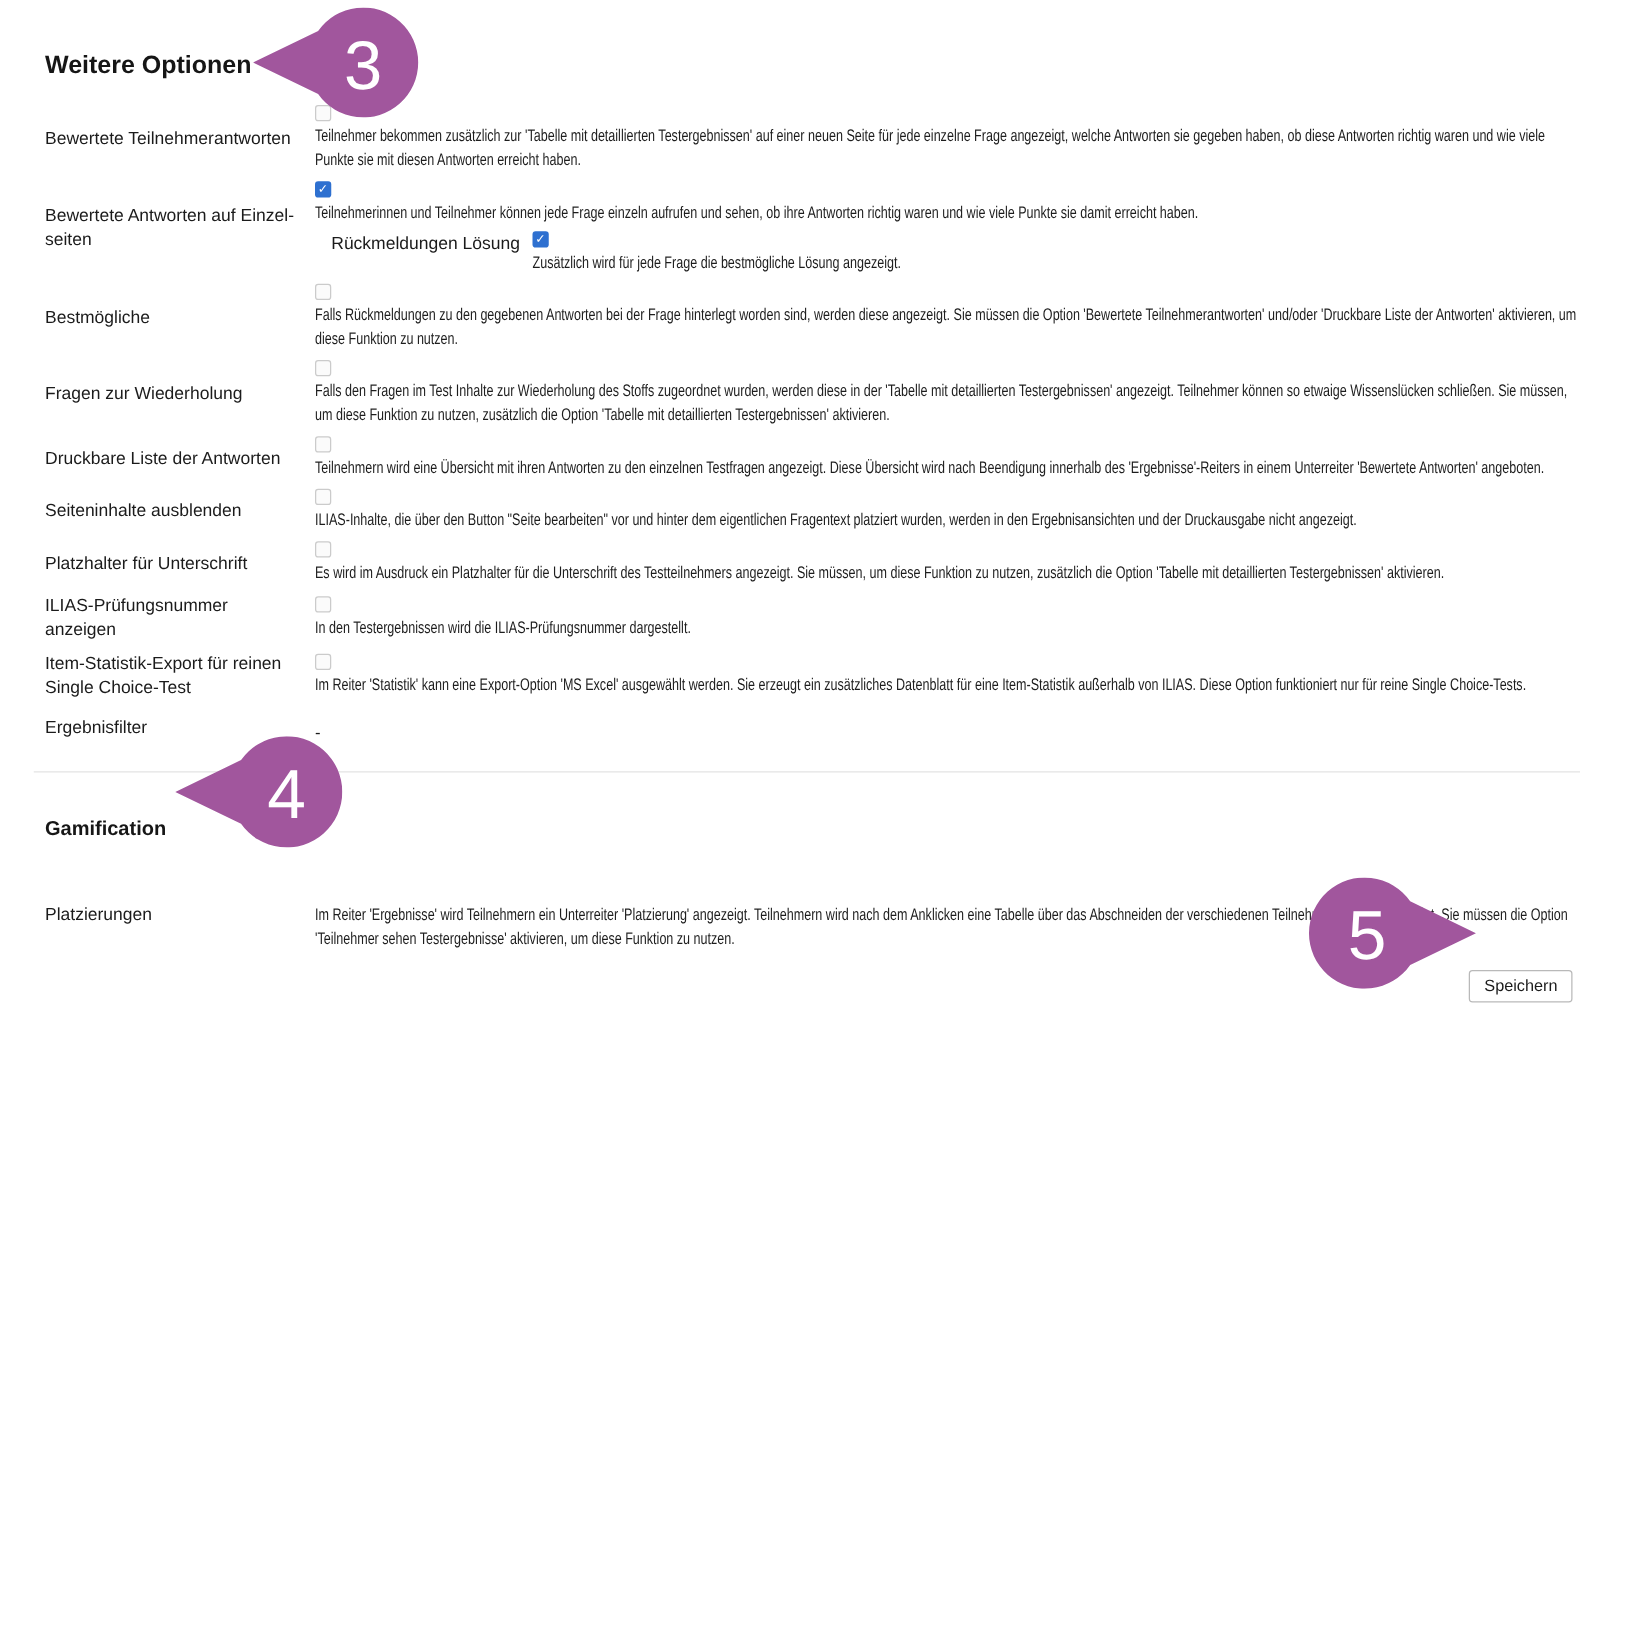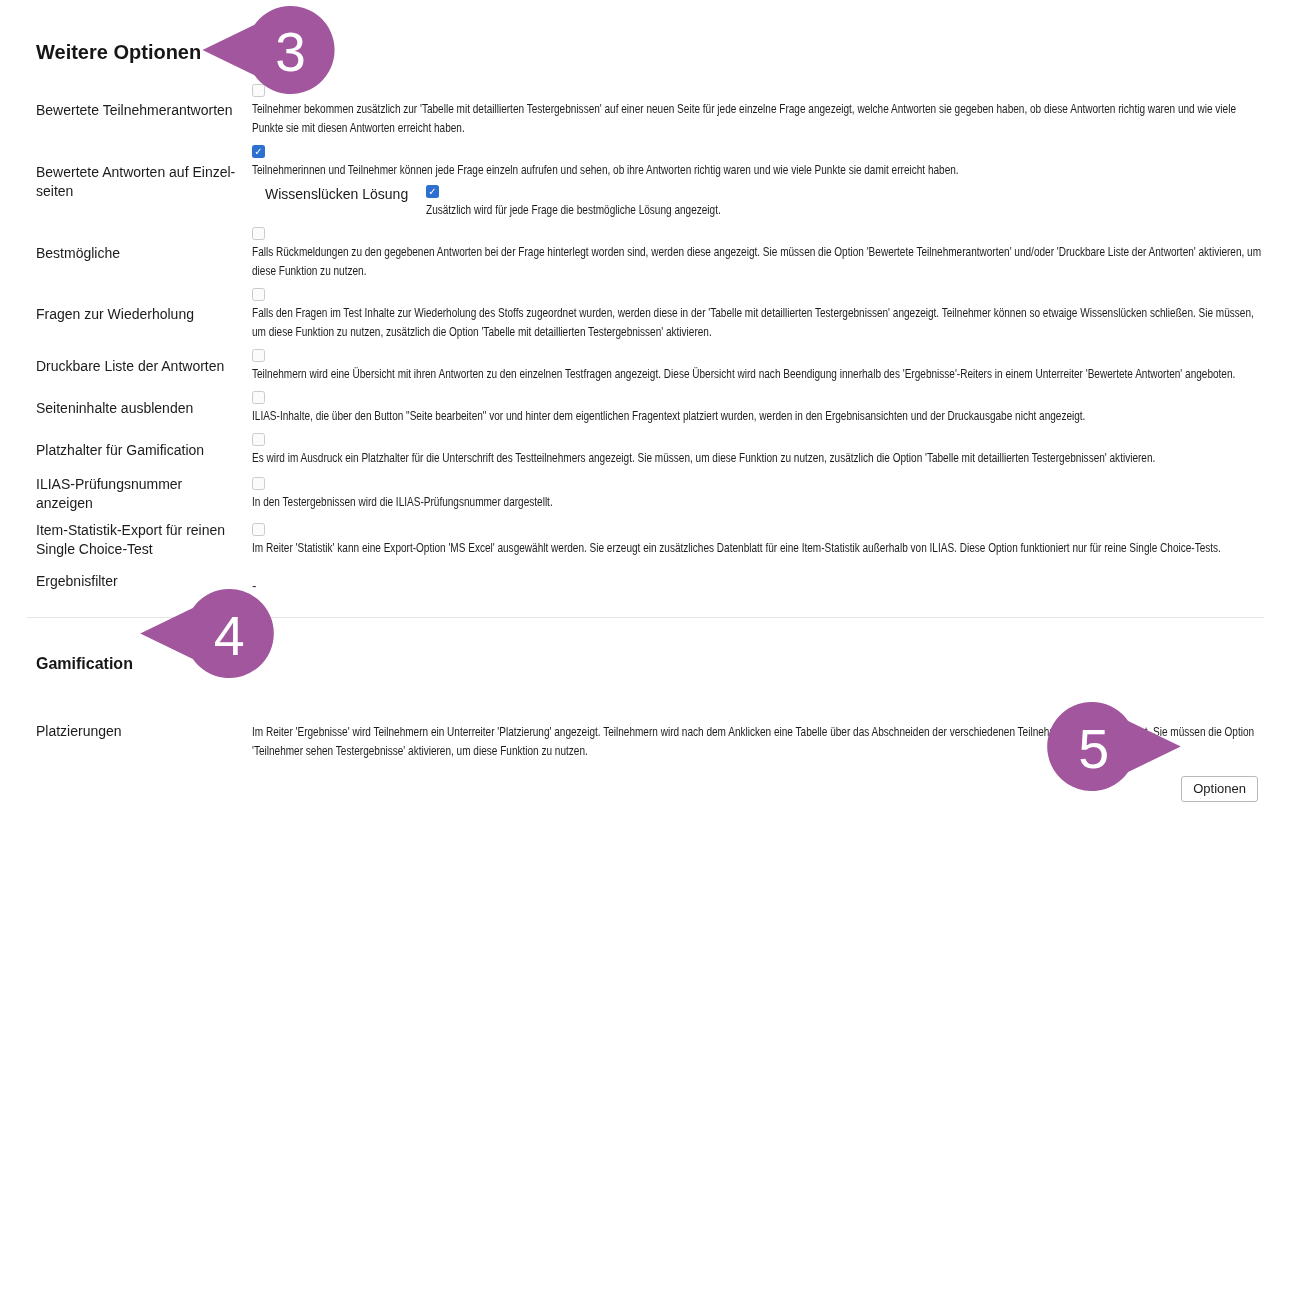--- a/index.html
+++ b/index.html
@@ -77,21 +77,21 @@
       </div>
 
       <div class="form-row">
         <div class="row-label">Bewertete Antworten auf Einzel-seiten</div>
         <div class="row-control">
           <span class="checkbox" data-state="checked">
               <span class="mark">✓</span>
             </span>
           <p class="desc nowrap">Teilnehmerinnen und Teilnehmer können jede Frage einzeln aufrufen und sehen, ob ihre Antworten richtig waren und wie viele Punkte sie damit erreicht haben.</p>
           <div class="sub-row">
-            <div class="sub-label">Wissenslücken Lösung</div>
+            <div class="sub-label">Rückmeldungen Lösung</div>
             <div class="sub-control">
               <span class="checkbox" data-state="checked">
                   <span class="mark">✓</span>
                 </span>
               <p class="desc nowrap">Zusätzlich wird für jede Frage die bestmögliche Lösung angezeigt.</p>
             </div>
           </div>
         </div>
       </div>
 
@@ -121,21 +121,21 @@
 
       <div class="form-row">
         <div class="row-label">Seiteninhalte ausblenden</div>
         <div class="row-control">
           <span class="checkbox" data-state="unchecked"></span>
           <p class="desc nowrap">ILIAS-Inhalte, die über den Button "Seite bearbeiten" vor und hinter dem eigentlichen Fragentext platziert wurden, werden in den Ergebnisansichten und der Druckausgabe nicht angezeigt.</p>
         </div>
       </div>
 
       <div class="form-row">
-        <div class="row-label">Platzhalter für Gamification</div>
+        <div class="row-label">Platzhalter für Unterschrift</div>
         <div class="row-control">
           <span class="checkbox" data-state="unchecked"></span>
           <p class="desc nowrap">Es wird im Ausdruck ein Platzhalter für die Unterschrift des Testteilnehmers angezeigt. Sie müssen, um diese Funktion zu nutzen, zusätzlich die Option 'Tabelle mit detaillierten Testergebnissen' aktivieren.</p>
         </div>
       </div>
 
       <div class="form-row">
         <div class="row-label">ILIAS-Prüfungsnummer anzeigen</div>
         <div class="row-control">
           <span class="checkbox" data-state="unchecked"></span>
@@ -166,21 +166,21 @@
 
       <div class="form-row">
         <div class="row-label">Platzierungen</div>
         <div class="row-control">
           <p class="desc no-check-desc">Im Reiter 'Ergebnisse' wird Teilnehmern ein Unterreiter 'Platzierung' angezeigt. Teilnehmern wird nach dem Anklicken eine Tabelle über das Abschneiden der verschiedenen Teilnehmer im Test angezeigt. Sie müssen die Option 'Teilnehmer sehen Testergebnisse' aktivieren, um diese Funktion zu nutzen.</p>
         </div>
       </div>
     </section>
 
     <div class="save-row">
-      <button class="save-button">Optionen</button>
+      <button class="save-button">Speichern</button>
     </div>
   </div>
 
   <div class="annotation" id="arrow3">
     <svg viewBox="0 0 132 88" width="133" height="88" xmlns="http://www.w3.org/2000/svg">
       <path d="M0,44 L52,18.8 A44,44 0 1 1 52,69.2 Z" fill="#a1569d"></path>
       <text x="88" y="46" text-anchor="middle" dominant-baseline="central">3</text>
     </svg>
   </div>
 

